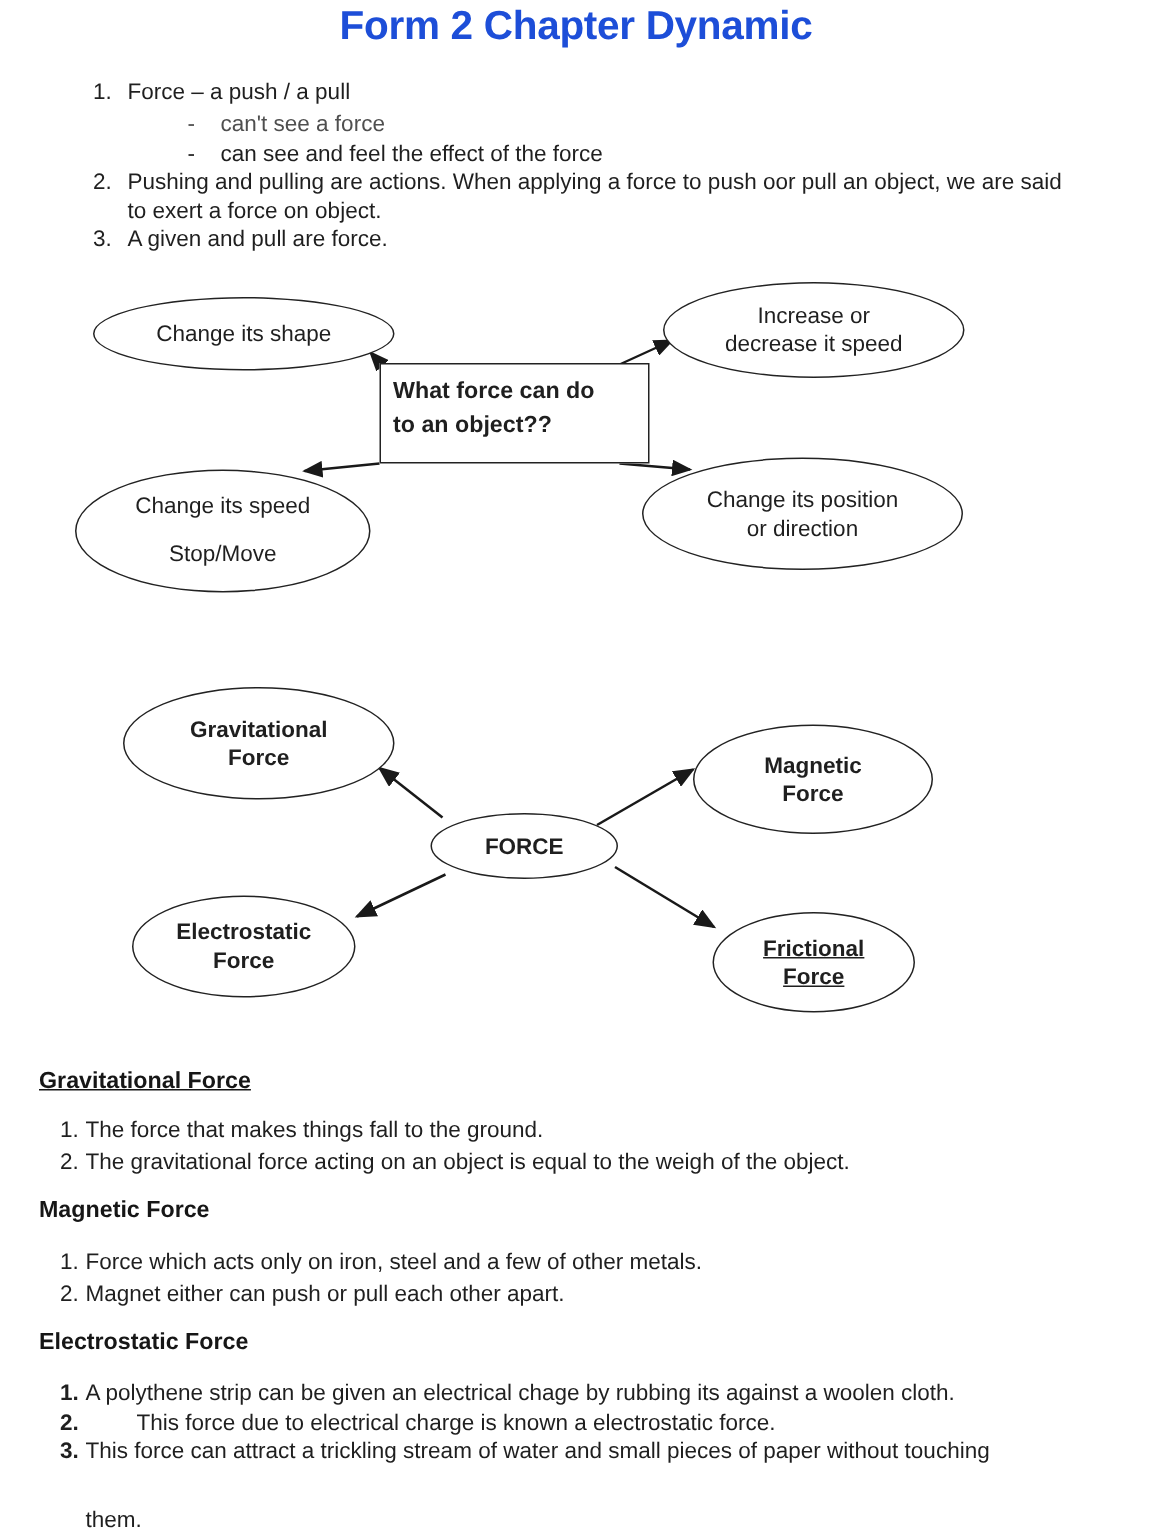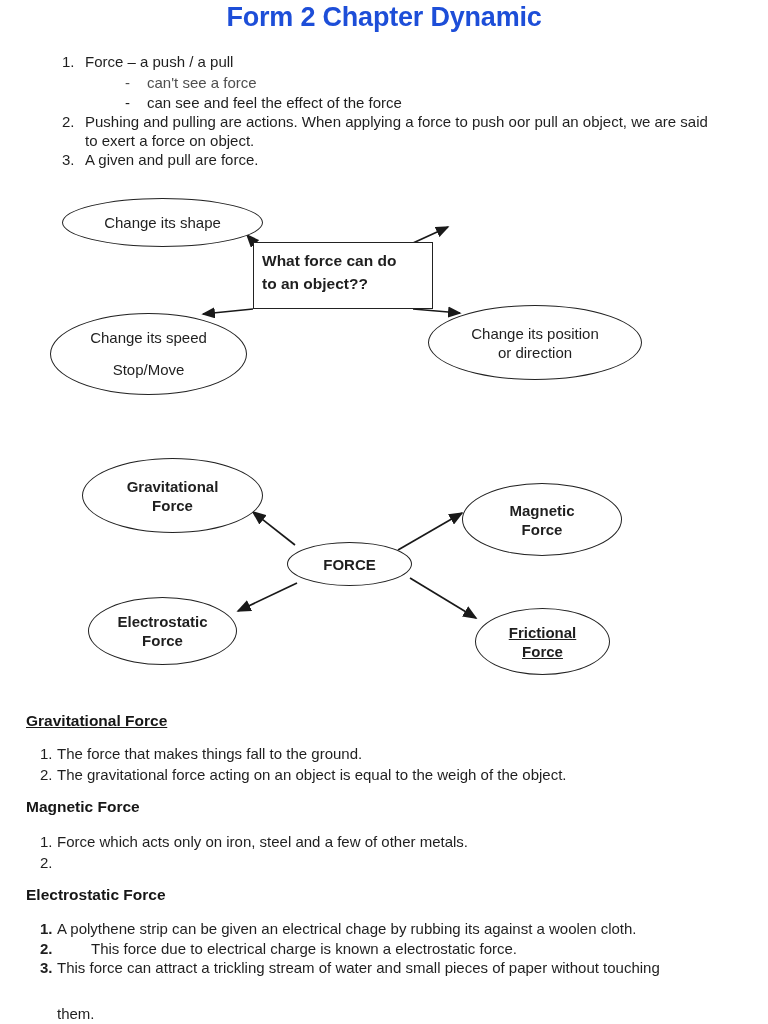--- a/index.html
+++ b/index.html
@@ -63,20 +63,22 @@
         <path d="M0,0 L8.5,3.5 L0,7 z" fill="#191919"></path>
       </marker>
     </defs>
     <line x1="257" y1="66" x2="247" y2="55" stroke="#191919" stroke-width="1.6" marker-end="url(#ah1)"></line>
     <line x1="413" y1="63" x2="448" y2="47" stroke="#191919" stroke-width="1.6" marker-end="url(#ah1)"></line>
     <line x1="253" y1="129" x2="203" y2="134" stroke="#191919" stroke-width="1.6" marker-end="url(#ah1)"></line>
     <line x1="413" y1="129" x2="460" y2="133" stroke="#191919" stroke-width="1.6" marker-end="url(#ah1)"></line>
   </svg>
 
   <div class="ell" style="left:62px;top:198px;width:201px;height:49px;">Change its shape</div>
+  <div class="ell" style="left:442px;top:188px;width:201px;height:64px;">Increase or
+decrease it speed</div>
   <div class="cbox" style="left:253px;top:242px;width:180px;height:67px;">What force can do
 to an object??</div>
   <div class="ell gap" style="left:50px;top:313px;width:197px;height:82px;">Change its speed
 
 Stop/Move</div>
   <div class="ell" style="left:428px;top:305px;width:214px;height:75px;">Change its position
 or direction</div>
 
   <svg class="arrows" style="top:440px;" width="768" height="245">
     <defs>
@@ -103,20 +105,21 @@
   <div class="abs heading underlined" style="left:26px;top:712px;">Gravitational Force</div>
   <span class="abs body15" style="left:40px;top:744px;">1.</span>
   <span class="abs body15" style="left:57px;top:744px;">The force that makes things fall to the ground.</span>
   <span class="abs body15" style="left:40px;top:765px;">2.</span>
   <span class="abs body15" style="left:57px;top:765px;">The gravitational force acting on an object is equal to the weigh of the object.</span>
 
   <div class="abs heading" style="left:26px;top:798px;">Magnetic Force</div>
   <span class="abs body15" style="left:40px;top:832px;">1.</span>
   <span class="abs body15" style="left:57px;top:832px;">Force which acts only on iron, steel and a few of other metals.</span>
   <span class="abs body15" style="left:40px;top:853px;">2.</span>
+  <span class="abs body15" style="left:57px;top:853px;">Magnet either can push or pull each other apart.</span>
 
   <div class="abs heading" style="left:26px;top:886px;">Electrostatic Force</div>
   <span class="abs body15 bnum" style="left:40px;top:919px;">1.</span>
   <span class="abs body15" style="left:57px;top:919px;">A polythene strip can be given an electrical chage by rubbing its against a woolen cloth.</span>
   <span class="abs body15 bnum" style="left:40px;top:939px;">2.</span>
   <span class="abs body15" style="left:43px;top:939px;margin-left:48px;">This force due to electrical charge is known a electrostatic force.</span>
   <span class="abs body15 bnum" style="left:40px;top:958px;">3.</span>
   <span class="abs body15" style="left:57px;top:958px;">This force can attract a trickling stream of water and small pieces of paper without touching</span>
   <span class="abs body15" style="left:57px;top:980px;margin-top:24px;">them.</span>
 

